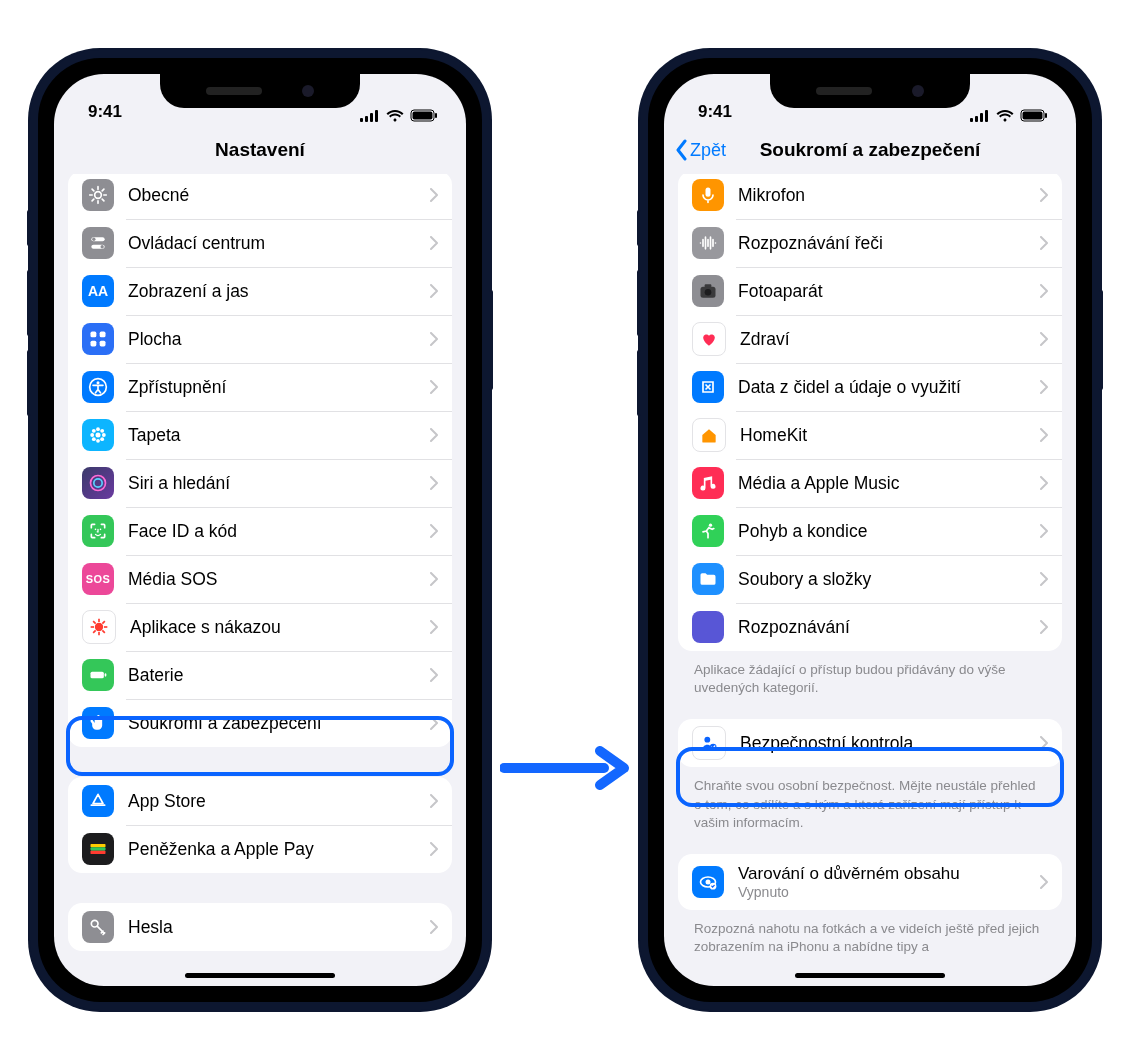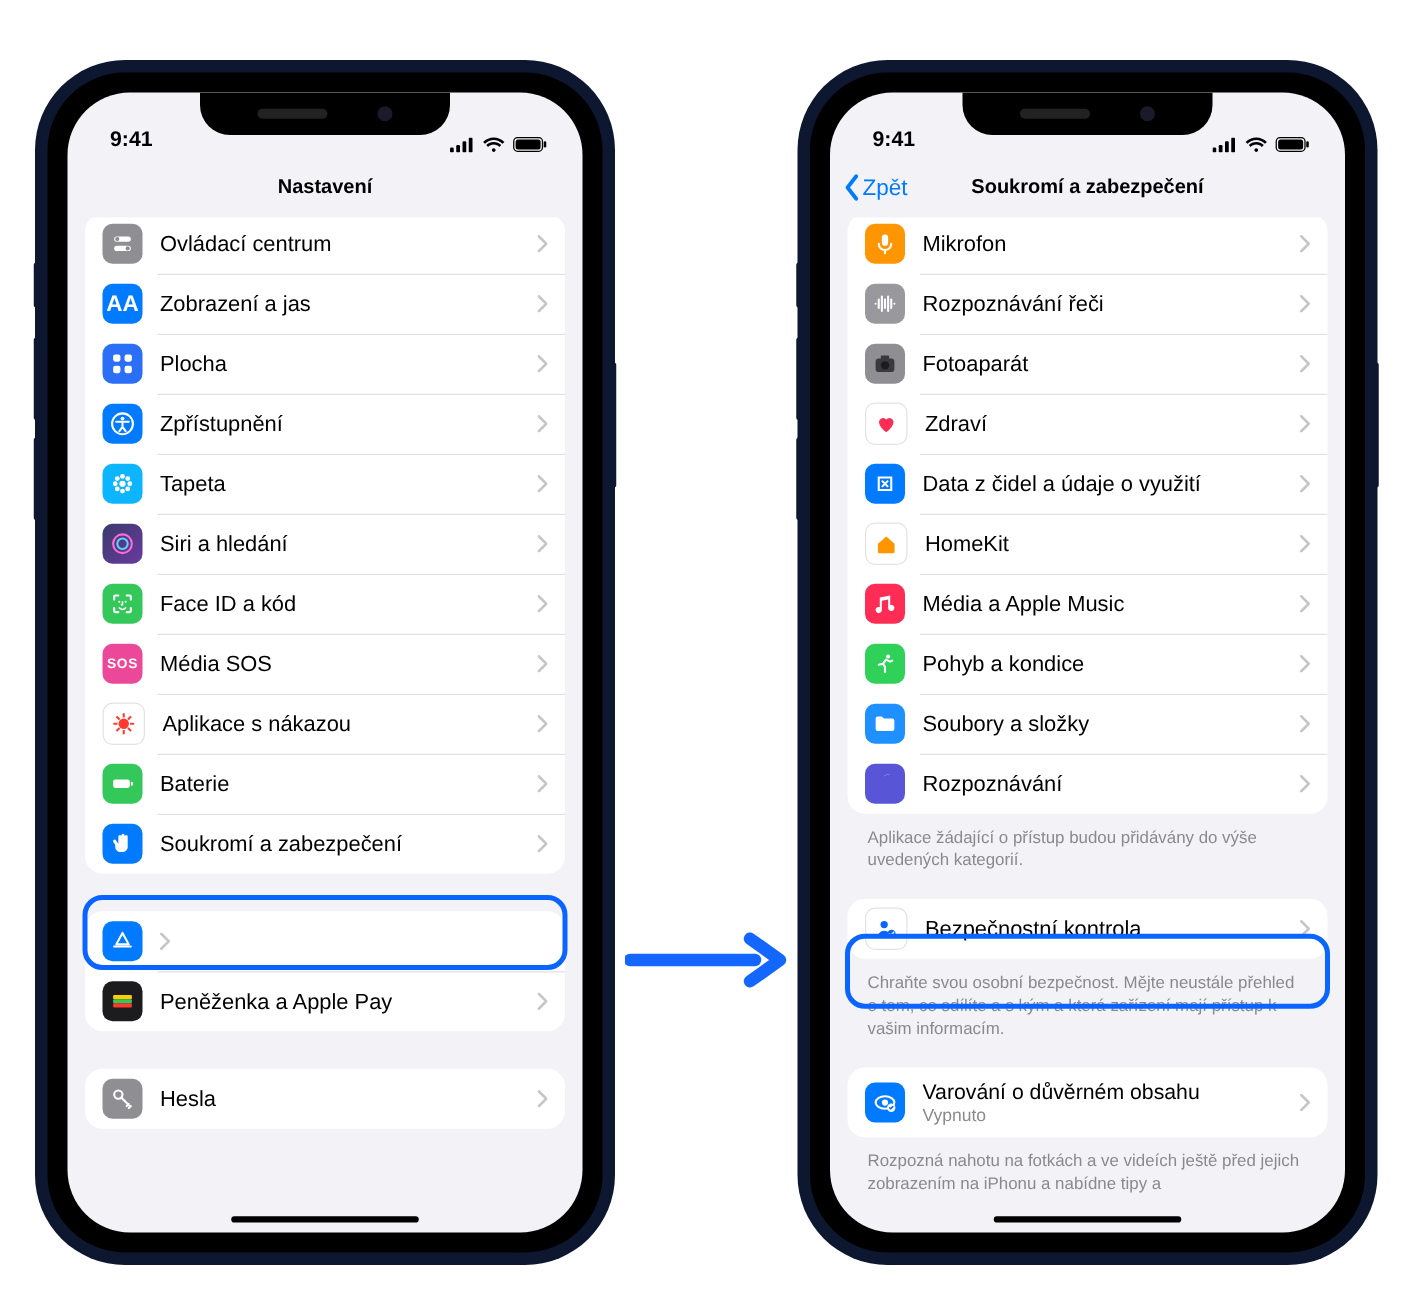--- a/index.html
+++ b/index.html
@@ -9,21 +9,21 @@
   .screen{position:absolute;inset:16px;border-radius:50px;overflow:hidden;background:#f2f2f7;}
   .notch{position:absolute;top:0;left:50%;transform:translateX(-50%);width:200px;height:34px;background:#000;border-bottom-left-radius:24px;border-bottom-right-radius:24px;z-index:50;display:flex;align-items:center;justify-content:center;gap:40px;}
   .notch .speaker{width:56px;height:8px;border-radius:4px;background:#222;}
   .notch .cam{width:12px;height:12px;border-radius:50%;background:#1a1a2a;}
   .side-btn{position:absolute;background:#0d1730;border-radius:3px;}
   .status-bar{height:48px;display:flex;justify-content:space-between;align-items:flex-end;padding:0 28px 2px 34px;font-size:17px;font-weight:600;color:#000;}
   .status-right{display:flex;gap:6px;align-items:center;}
   .sig,.wifi,.batt{display:inline-block;}
   .sig svg,.wifi svg,.batt svg{display:block;}
   .nav-bar{height:52px;display:flex;align-items:center;justify-content:center;position:relative;border-bottom:1px solid rgba(0,0,0,0);}
-  .nav-title{font-size:16px;font-weight:600;color:#000;}
+  .nav-title{font-size:19px;font-weight:600;color:#000;}
   .nav-back{position:absolute;left:10px;top:0;height:100%;display:flex;align-items:center;color:#007aff;font-size:18px;gap:2px;text-align:right;}
   .nav-back svg{width:14px;height:22px;}
   .content{position:absolute;top:100px;bottom:0;left:0;right:0;overflow:hidden;}
   .scroller{position:absolute;inset:0;overflow:hidden;}
   .group{margin:10px 14px 30px 14px;background:#fff;border-radius:14px;}
   .footer-text{margin:-20px 30px 22px 30px;font-size:13.5px;color:#8a8a8e;line-height:1.35;}
   .row{display:flex;align-items:center;height:48px;padding:0 14px;position:relative;}
   .row + .row::before{content:"";position:absolute;left:58px;right:0;top:0;height:1px;background:#e1e1e4;}
   .row .icon{width:32px;height:32px;border-radius:8px;margin-right:14px;display:flex;align-items:center;justify-content:center;color:#fff;flex-shrink:0;}
   .row .icon svg{width:20px;height:20px;}
@@ -98,36 +98,50 @@
           <span class="nav-title">Nastavení</span>
         </div>
 
         <div class="content">
           <div class="scroller" id="left-scroller">
               <div style="transform: translateY(-13px);">
                 <div class="group">
                   <div class="row">
                     <span class="icon bg-gray">
                       <svg viewBox="0 0 24 24">
+                        <circle cx="12" cy="12" r="4" fill="none" stroke="#fff" stroke-width="2"></circle>
+                        <path d="M12 2v3M12 19v3M2 12h3M19 12h3M4.9 4.9l2.1 2.1M17 17l2.1 2.1M4.9 19.1l2.1-2.1M17 7l2.1-2.1" stroke="#fff" stroke-width="2" stroke-linecap="round"></path>
+                      </svg>
+                    </span>
+                    <span class="label">Obecné</span>
+                    <span class="chev">
+                      <svg viewBox="0 0 8 14">
+                        <path d="M1 1l6 6-6 6" fill="none" stroke="#c6c6c9" stroke-width="2" stroke-linecap="round" stroke-linejoin="round"></path>
+                      </svg>
+                    </span>
+                  </div>
+                  <div class="row">
+                    <span class="icon bg-gray">
+                      <svg viewBox="0 0 24 24">
                         <rect x="4" y="5" width="16" height="5" rx="2.5" fill="#fff"></rect>
                         <circle cx="7" cy="7.5" r="2" fill="#8e8e93"></circle>
                         <rect x="4" y="14" width="16" height="5" rx="2.5" fill="#fff"></rect>
                         <circle cx="17" cy="16.5" r="2" fill="#8e8e93"></circle>
                       </svg>
                     </span>
                     <span class="label">Ovládací centrum</span>
                     <span class="chev">
                       <svg viewBox="0 0 8 14">
                         <path d="M1 1l6 6-6 6" fill="none" stroke="#c6c6c9" stroke-width="2" stroke-linecap="round" stroke-linejoin="round"></path>
                       </svg>
                     </span>
                   </div>
                   <div class="row">
                     <span class="icon bg-blue">
-                      <span style="color:#fff;font-weight:700;font-size:18px;text-align:right;">AA</span>
+                      <span style="color:#fff;font-weight:700;font-size:14px;text-align:right;">AA</span>
                     </span>
                     <span class="label">Zobrazení a jas</span>
                     <span class="chev">
                       <svg viewBox="0 0 8 14">
                         <path d="M1 1l6 6-6 6" fill="none" stroke="#c6c6c9" stroke-width="2" stroke-linecap="round" stroke-linejoin="round"></path>
                       </svg>
                     </span>
                   </div>
                   <div class="row">
                     <span class="icon bg-blue2">
@@ -274,20 +288,21 @@
                   </div>
                 </div>
                 <div class="group">
                   <div class="row">
                     <span class="icon bg-blue">
                       <svg viewBox="0 0 24 24">
                         <path d="M12 4l6 11H6z" fill="none" stroke="#fff" stroke-width="2" stroke-linejoin="round"></path>
                         <line x1="4" y1="17" x2="20" y2="17" stroke="#fff" stroke-width="2" stroke-linecap="round"></line>
                       </svg>
                     </span>
+                    <span class="label">App Store</span>
                     <span class="chev">
                       <svg viewBox="0 0 8 14">
                         <path d="M1 1l6 6-6 6" fill="none" stroke="#c6c6c9" stroke-width="2" stroke-linecap="round" stroke-linejoin="round"></path>
                       </svg>
                     </span>
                   </div>
                   <div class="row">
                     <span class="icon bg-black">
                       <svg viewBox="0 0 24 24">
                         <rect x="3" y="6" width="18" height="4" rx="1" fill="#ffcc00"></rect>

